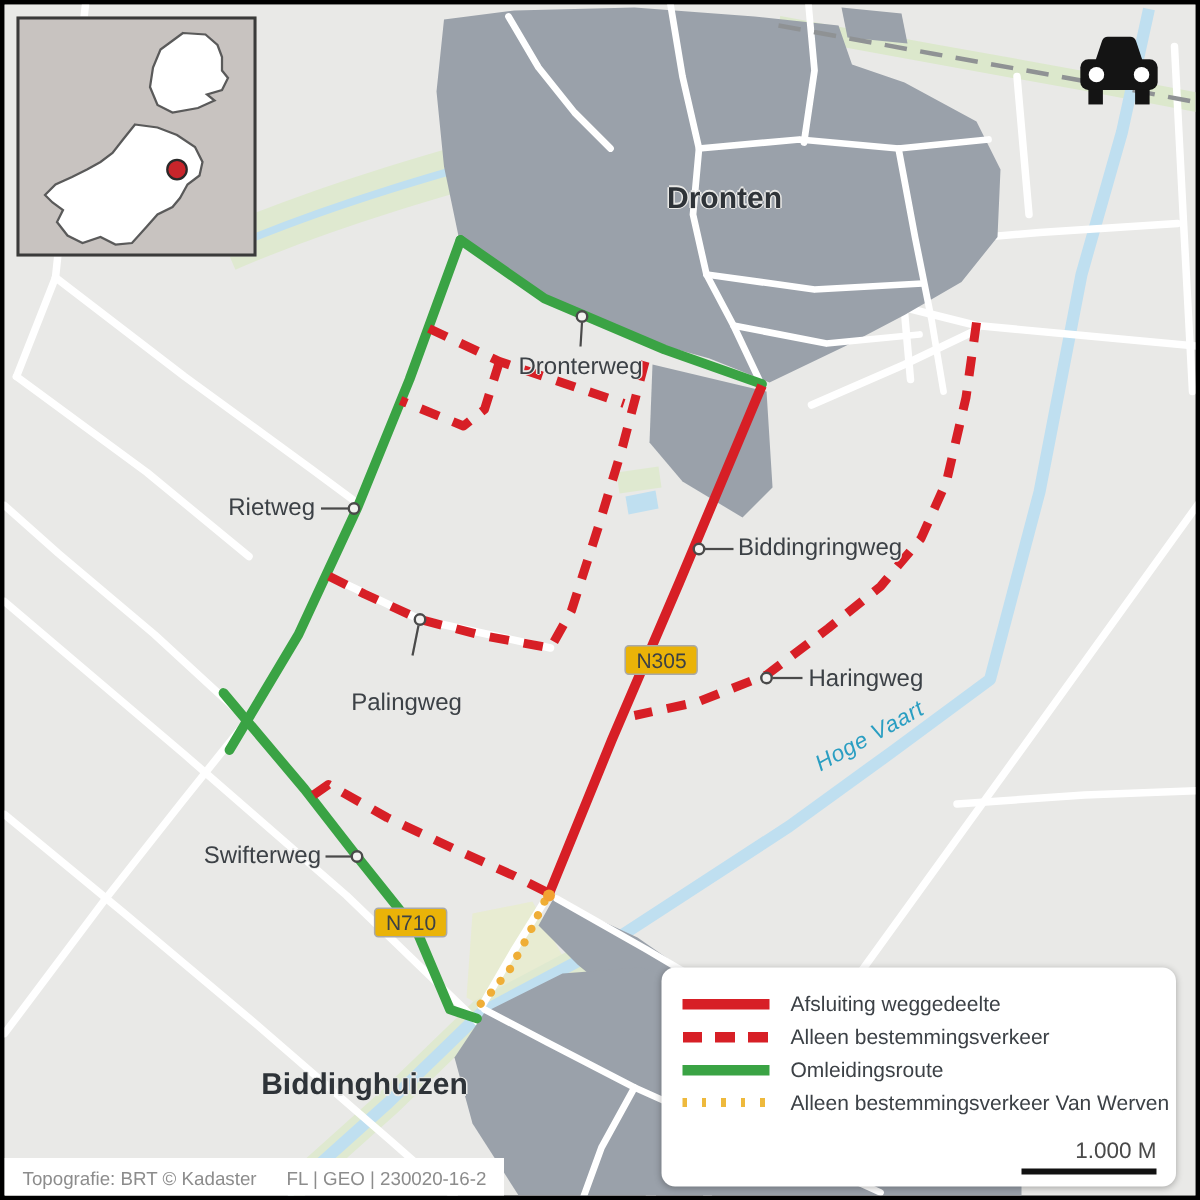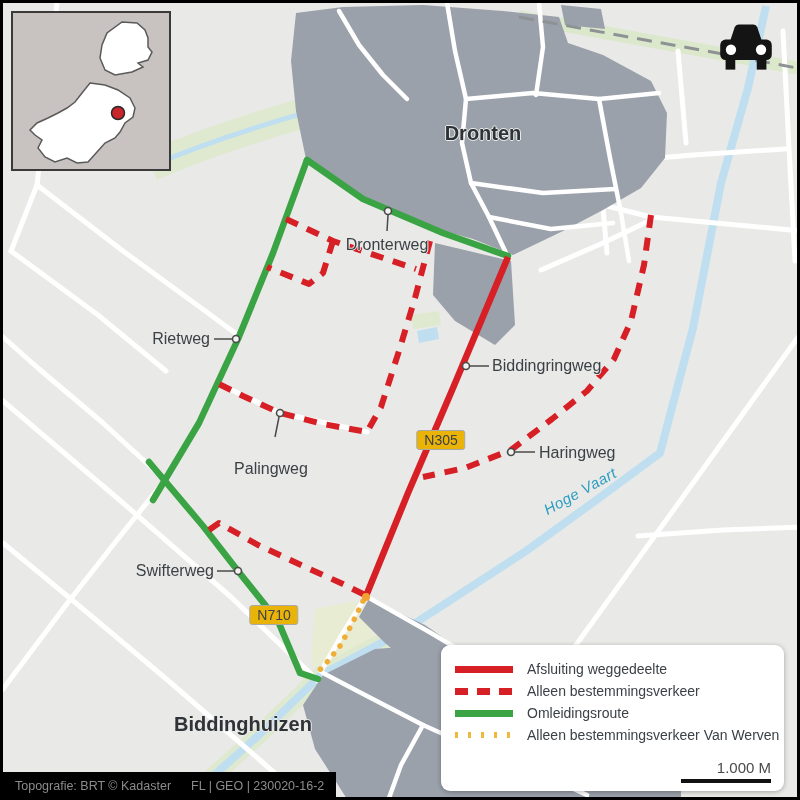--- a/index.html
+++ b/index.html
@@ -27,21 +27,21 @@
   .swatch { width:58px; flex:0 0 58px; margin-right:14px; }
   .sw-red-solid   { height:7px; background:#d71f26; }
   .sw-red-dash    { height:7px; background:repeating-linear-gradient(90deg,#d71f26 0 13px, transparent 13px 22px); }
   .sw-yel-dot     { height:6px; background:repeating-linear-gradient(90deg,#eeb93c 0 3px, transparent 3px 13px); }
   .sw-green-solid { height:7px; background:#3aa344; }
   .lg-text { font-size:14px; color:#3c4146; white-space:nowrap; }
   .scale { position:absolute; right:13px; bottom:8px; width:90px; text-align:right; }
   .scale-text { font-size:15px; color:#4a4a4a; margin-bottom:3px; }
   .scale-bar { height:4px; background:#111111; }
 
-  .attribution { position:absolute; left:0px; top:769px; height:28px; background:#000000;
+  .attribution { position:absolute; left:0px; top:769px; height:28px; background:#ffffff;
     display:flex; align-items:center; gap:20px; padding:0 12px; }
   .attribution span { font-size:12.5px; color:#8c8c8c; white-space:nowrap; }
 </style>
 </head>
 <body>
 
 <div class="stage">
 
   <svg class="map-svg" width="794" height="794" viewBox="0 0 794 794">
 

